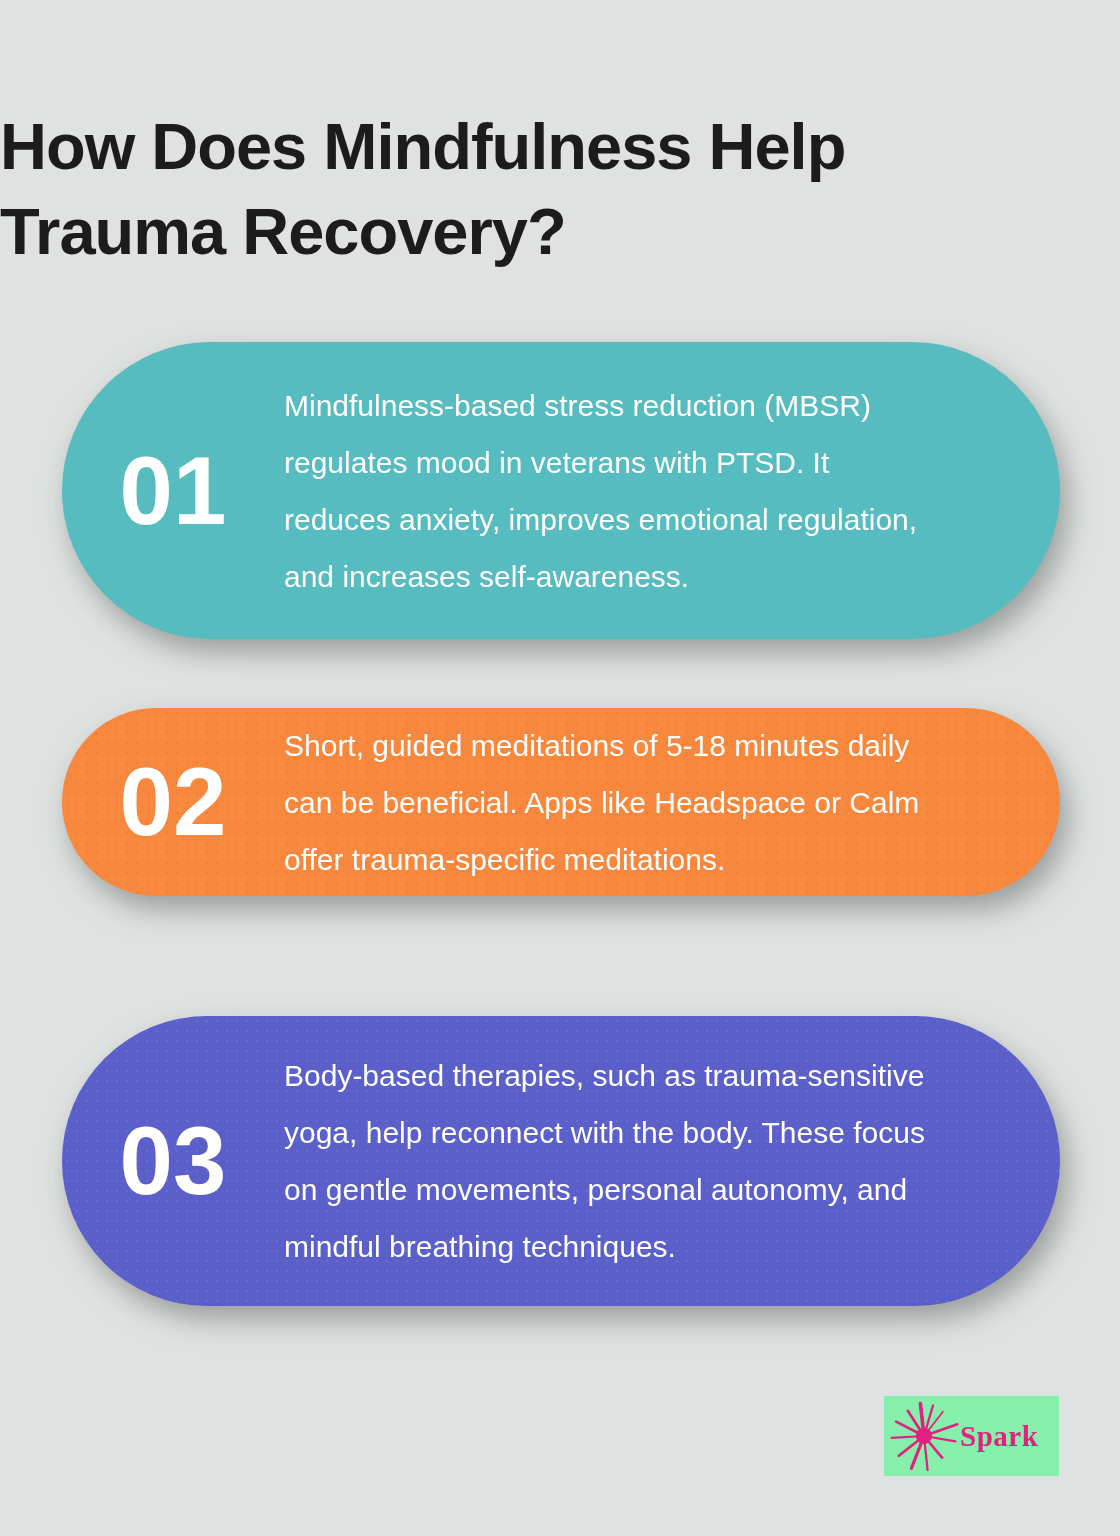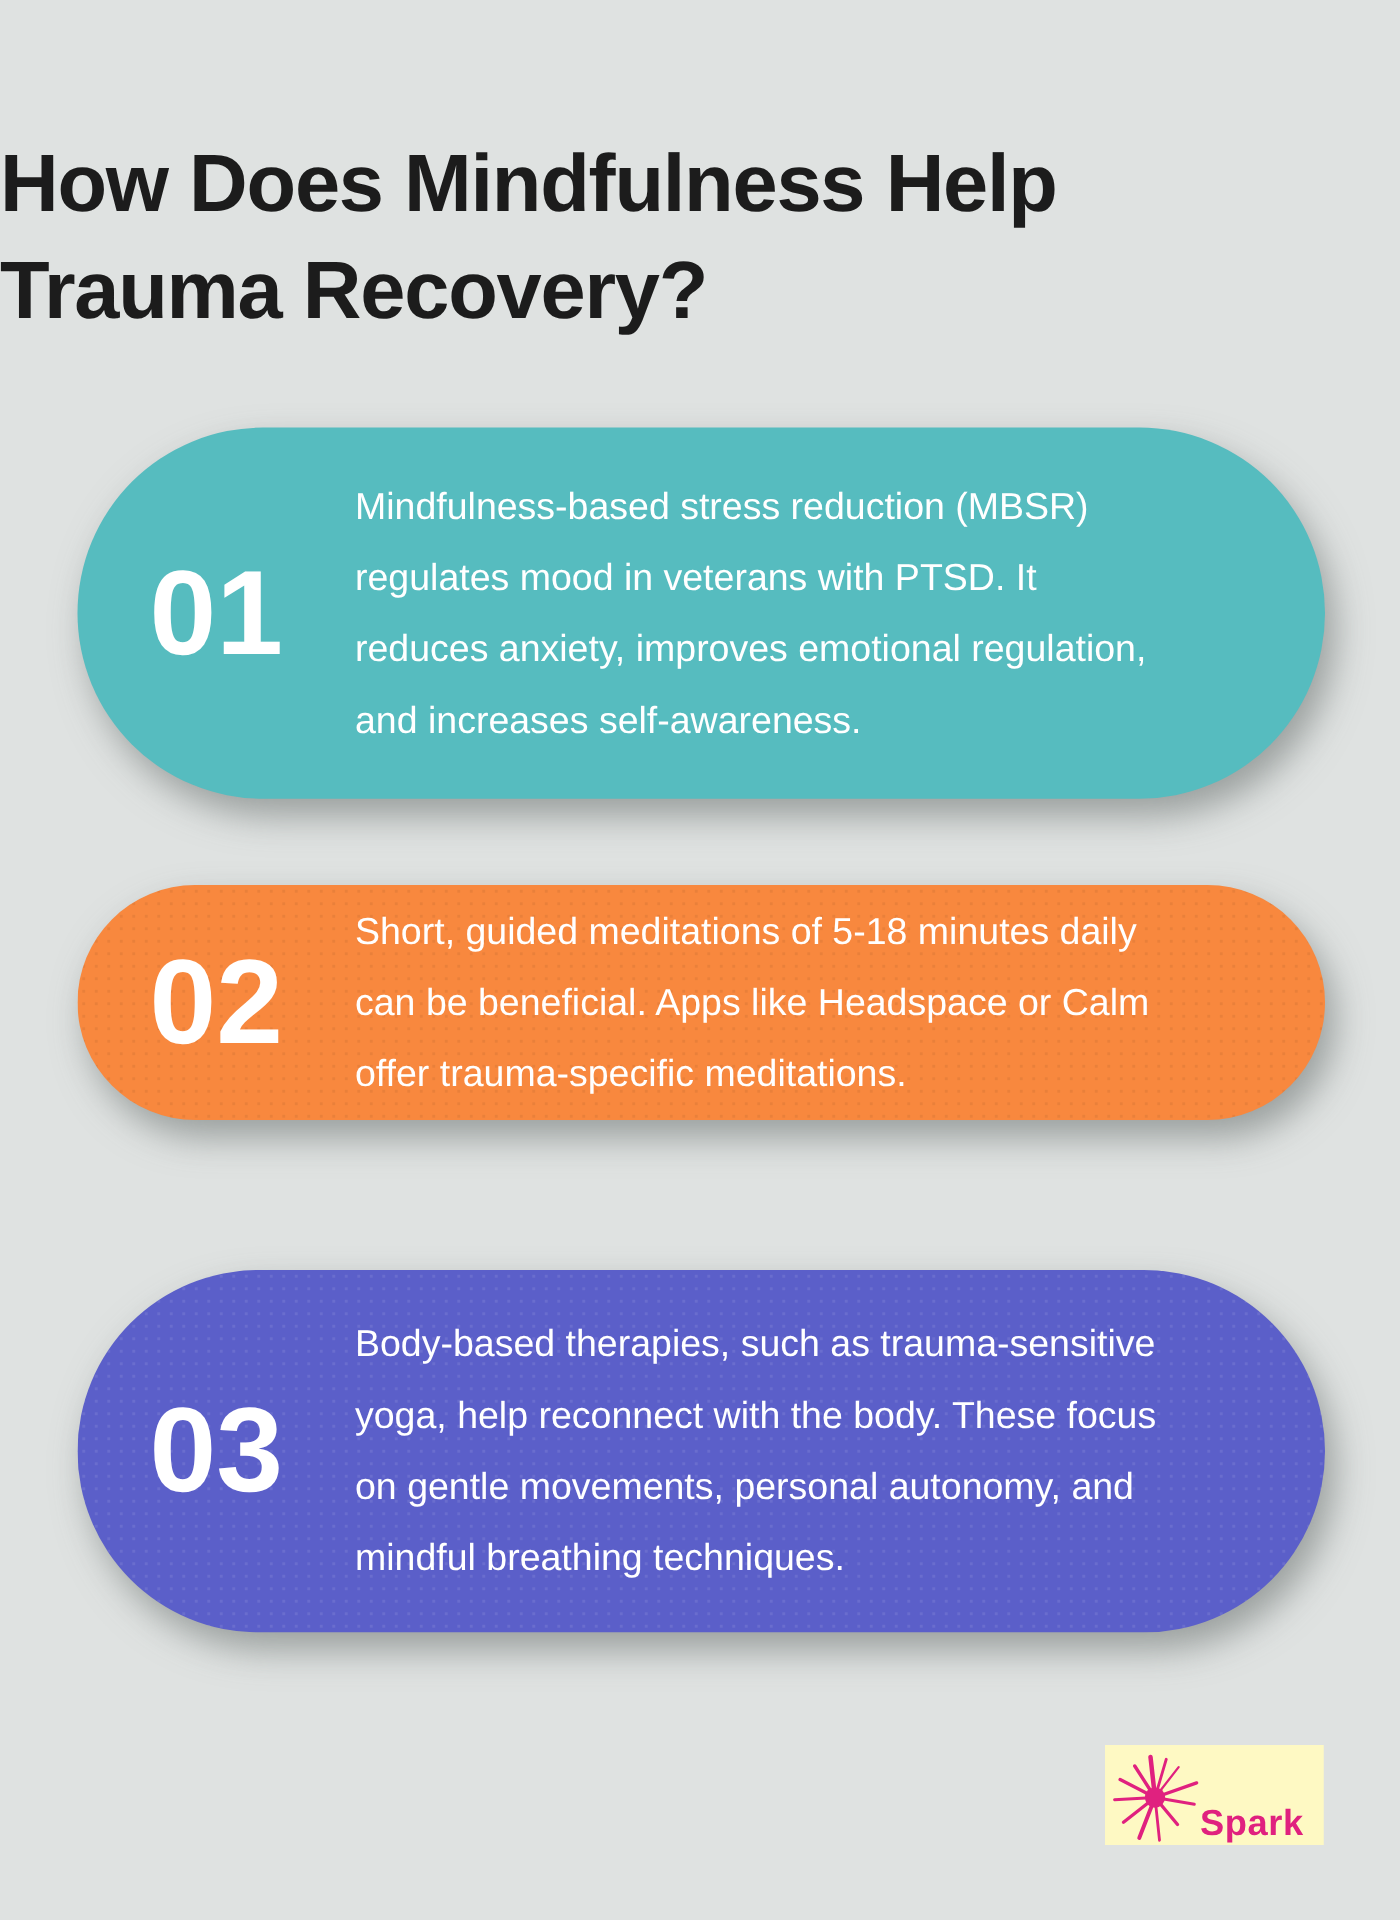--- a/index.html
+++ b/index.html
@@ -60,23 +60,24 @@
     white-space: pre-line;
     padding-right: 24px;
   }
 
   .logo-box {
     position: absolute;
     left: 884px;
     top: 1396px;
     width: 175px;
     height: 80px;
-    background: #fef9c3;
+    background: #86efac;
     display: flex;
-    align-items: flex-end;
+    align-items: center;
+    font-family: Liberation Serif, serif;
   }
   .logo-star {
     margin-left: 4px;
     flex: 0 0 72px;
   }
   .logo-text {
     font-weight: 700;
     font-size: 29px;
     letter-spacing: 0.5px;
   }

